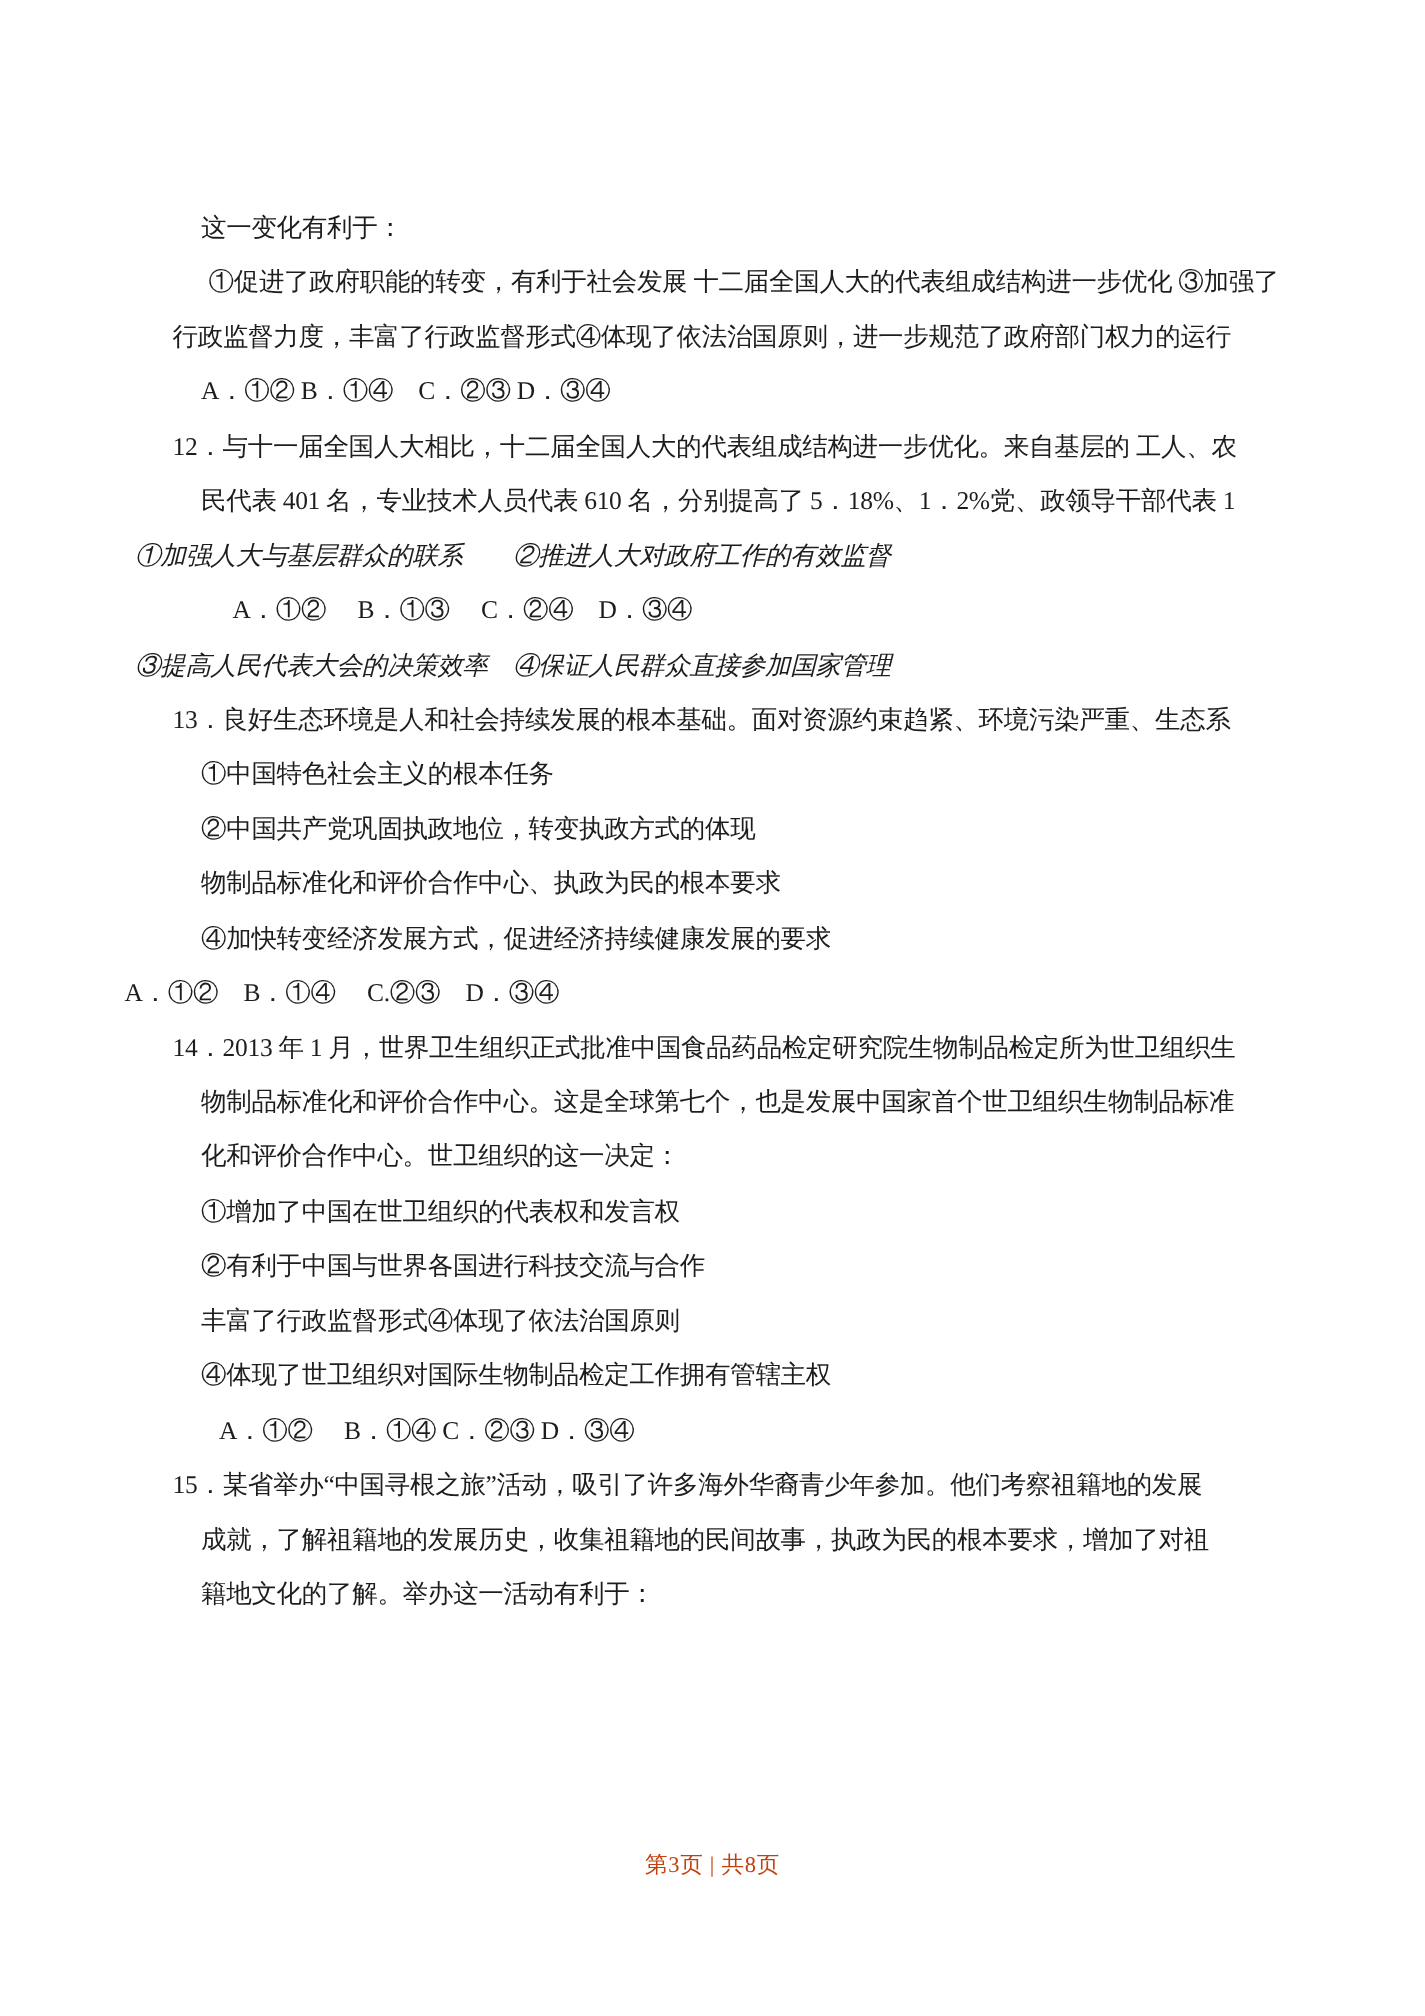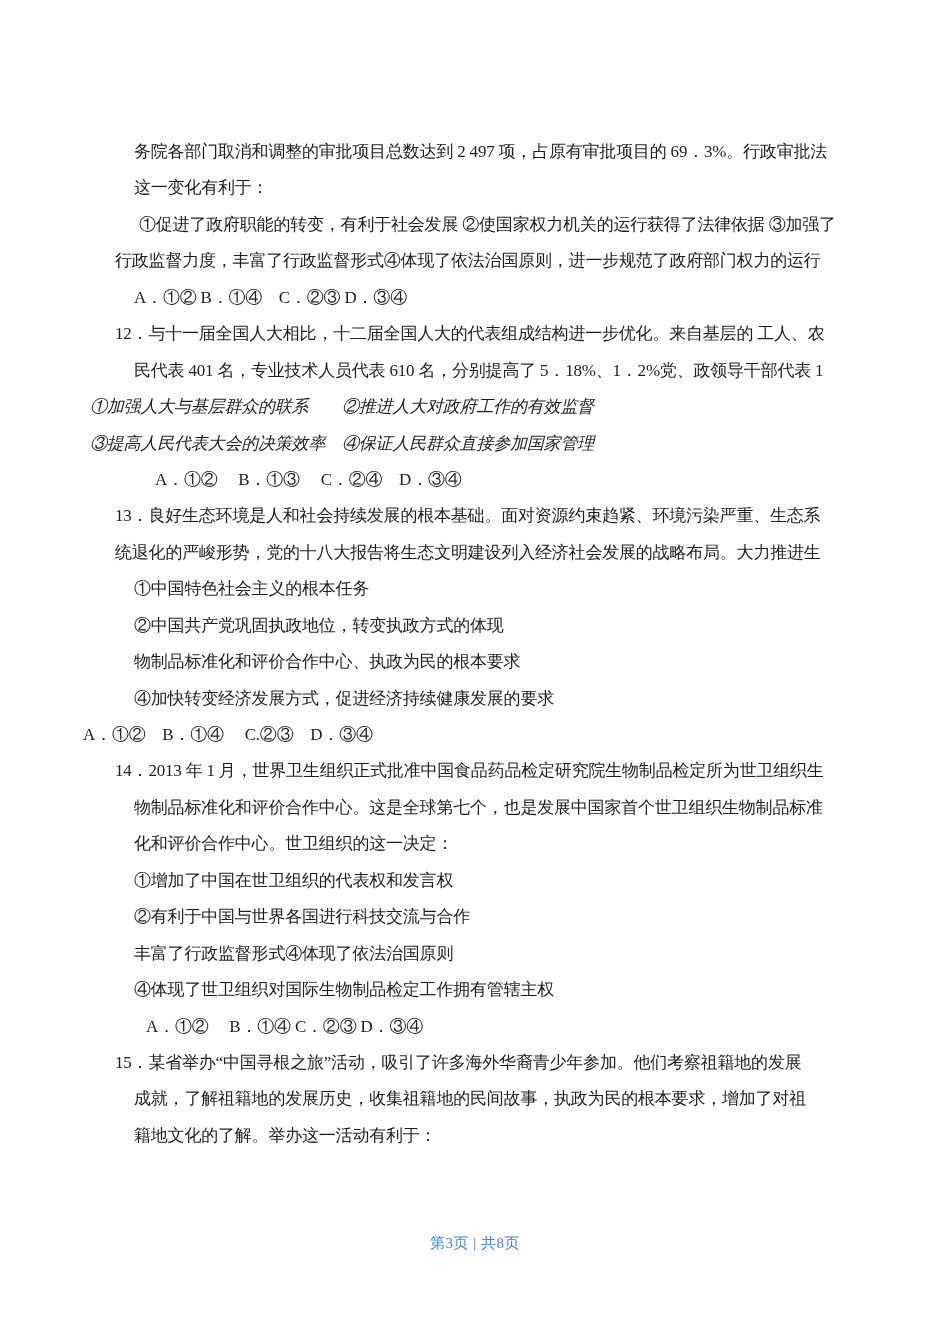--- a/index.html
+++ b/index.html
@@ -37,48 +37,46 @@
   .ml150 { margin-left: 90px; font-style: italic; }
   .ml155 { margin-left: 155px; }
   .footer {
     position: absolute;
     left: 0;
     right: 0;
     top: 1234px;
     text-align: center;
     font-size: 15px;
     letter-spacing: 0.5px;
-    color: #3b82f6;
+    color: #c2410c;
   }
 </style>
 </head>
 <body>
 
 <div class="page">
   <div class="content">
 
     <section>
-      <p class="ln ml134">务院各部门取消和调整的审批项目总数达到 2 497 项，占原有审批项目的 69．3%。行政审批法</p>
       <p class="ln ml134">这一变化有利于：</p>
-      <p class="ln ml139">①促进了政府职能的转变，有利于社会发展 ②使国家权力机关的运行获得了法律依据 ③加强了</p>
+      <p class="ln ml139">①促进了政府职能的转变，有利于社会发展 十二届全国人大的代表组成结构进一步优化 ③加强了</p>
       <p class="ln ml115">行政监督力度，丰富了行政监督形式④体现了依法治国原则，进一步规范了政府部门权力的运行</p>
       <p class="ln ml134">A．①② B．①④　C．②③ D．③④</p>
     </section>
 
     <section>
       <p class="ln ml115">12．与十一届全国人大相比，十二届全国人大的代表组成结构进一步优化。来自基层的 工人、农</p>
       <p class="ln ml134">民代表 401 名，专业技术人员代表 610 名，分别提高了 5．18%、1．2%党、政领导干部代表 1</p>
       <p class="ln ml150">①加强人大与基层群众的联系　　②推进人大对政府工作的有效监督</p>
+      <p class="ln ml155">A．①②　 B．①③　 C．②④　D．③④</p>
       <p class="ln ml150">③提高人民代表大会的决策效率　④保证人民群众直接参加国家管理</p>
-      <p class="ln ml155">A．①②　 B．①③　 C．②④　D．③④</p>
     </section>
 
     <section>
       <p class="ln ml115">13．良好生态环境是人和社会持续发展的根本基础。面对资源约束趋紧、环境污染严重、生态系</p>
-      <p class="ln ml115">统退化的严峻形势，党的十八大报告将生态文明建设列入经济社会发展的战略布局。大力推进生</p>
       <p class="ln ml134">①中国特色社会主义的根本任务</p>
       <p class="ln ml134">②中国共产党巩固执政地位，转变执政方式的体现</p>
       <p class="ln ml134">物制品标准化和评价合作中心、执政为民的根本要求</p>
       <p class="ln ml134">④加快转变经济发展方式，促进经济持续健康发展的要求</p>
       <p class="ln ml141">A．①②　B．①④　 C.②③　D．③④</p>
     </section>
 
     <section>
       <p class="ln ml115">14．2013 年 1 月，世界卫生组织正式批准中国食品药品检定研究院生物制品检定所为世卫组织生</p>
       <p class="ln ml134">物制品标准化和评价合作中心。这是全球第七个，也是发展中国家首个世卫组织生物制品标准</p>

